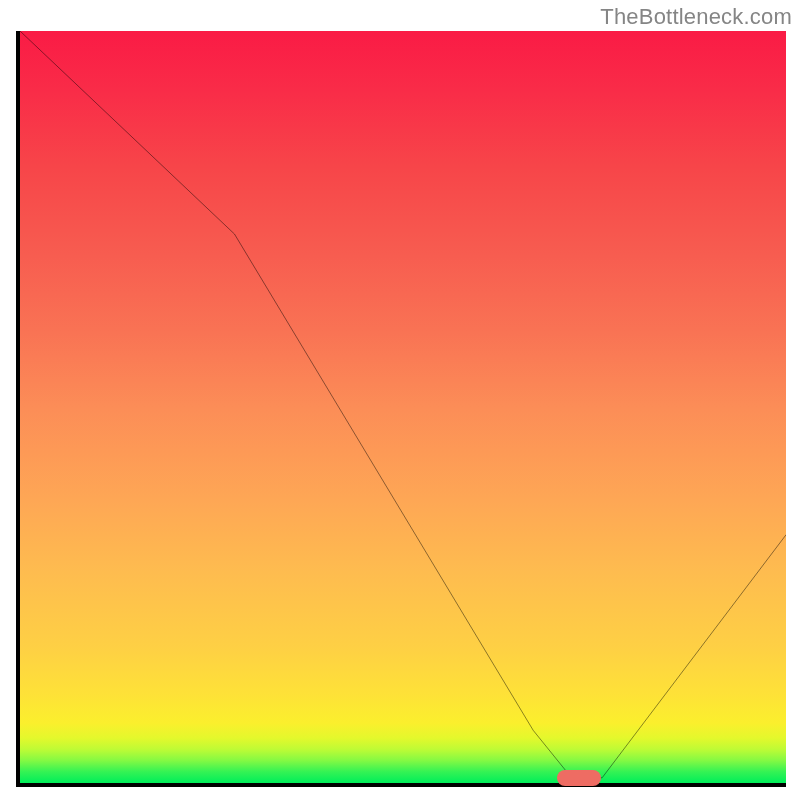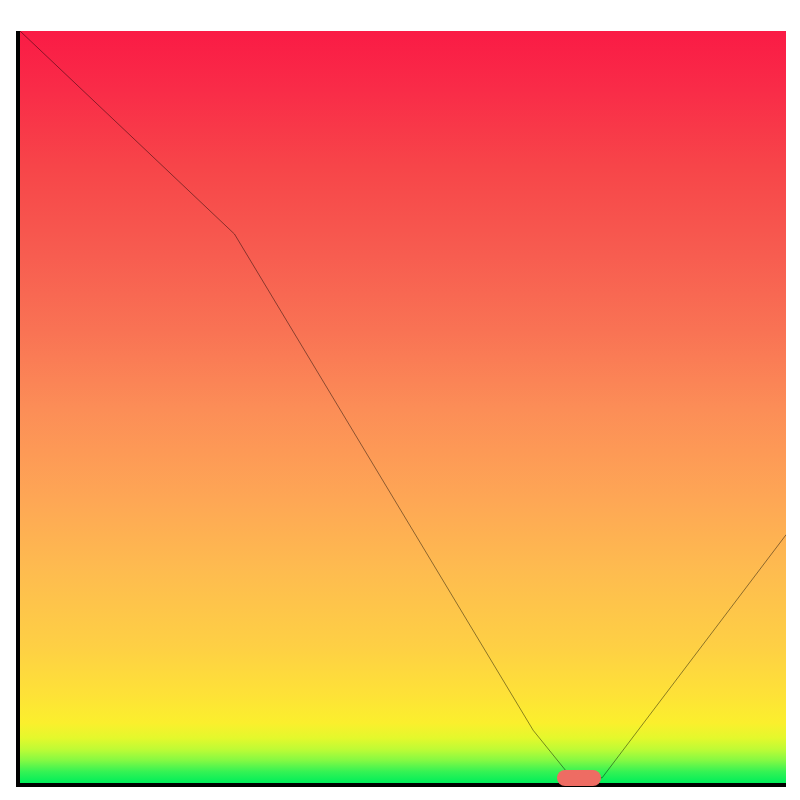--- a/index.html
+++ b/index.html
@@ -71,20 +71,21 @@
     font-weight: 500;
     letter-spacing: 0.2px;
     user-select: none;
     pointer-events: none;
   }
 </style>
 </head>
 <body>
 
 <div class="chart-wrap">
+  <div class="watermark">TheBottleneck.com</div>
 
   <div class="plot-area">
     <svg class="curve" viewBox="0 0 100 100" preserveAspectRatio="none">
       <path d="M0.00 0.00 L28.00 27.00 L67.00 93.00 L72.00 99.30 L74.00 99.40 L76.00 99.30 L100.00 67.00" stroke="#000" stroke-width="0.45" fill="none" vector-effect="non-scaling-stroke" stroke-linejoin="round" stroke-linecap="round"></path>
     </svg>
     <div class="marker" style="left: 73%; top: 99.4%;"></div>
   </div>
 </div>
 
 </body></html>

